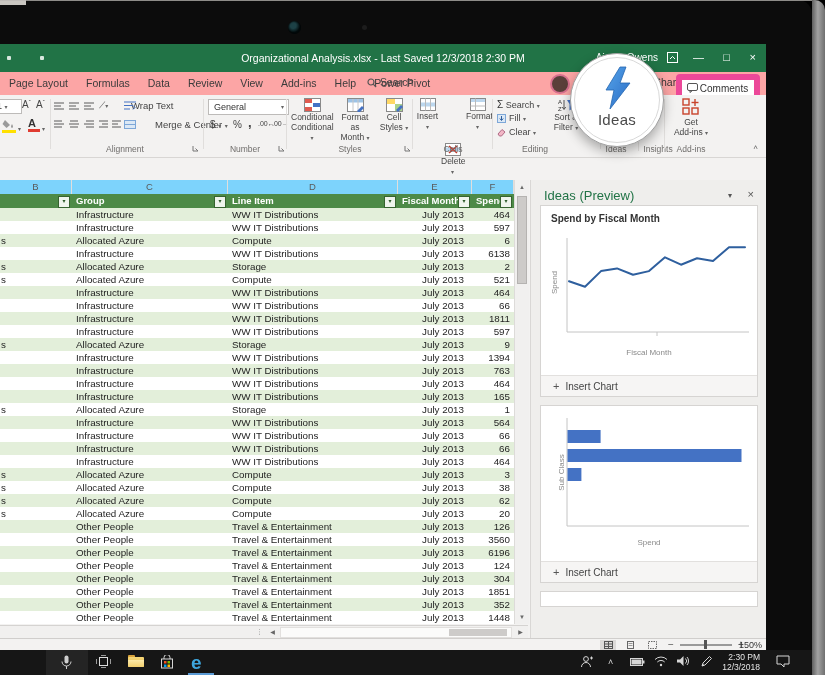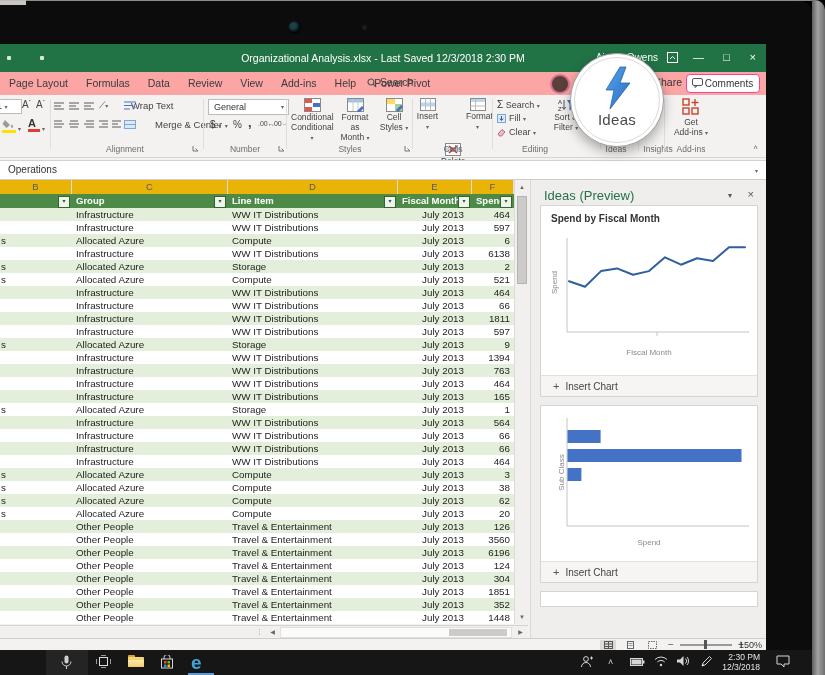--- a/index.html
+++ b/index.html
@@ -19,34 +19,34 @@
   #titlebar{left:0;top:0;width:766px;height:28px;background:#217346;color:#fff;}
   .qdot{width:4px;height:4px;background:#d8e7de;border-radius:1px;top:12px;}
   #tb-title{width:100%;text-align:center;top:8px;font-size:10.5px;color:#fff;}
   #tb-user{right:108px;top:8px;font-size:10px;}
   .winctl{top:7px;font-size:11px;color:#fff;line-height:13px;}
   
   #tabrow{left:0;top:28px;width:766px;height:23px;background:#fca5a5;border-bottom:1px solid #e1dfdd;}
   .rtab{display:inline-block;padding:5px 9px 0 9px;font-size:10.5px;color:#3b3b3b;height:18px;}
   #search-box{left:380px;top:4px;font-size:10.5px;color:#444;}
   #share-box{right:84px;top:4px;font-size:10.5px;color:#333;}
-  #comments-box{right:6px;top:2px;width:72px;height:17px;background:#fff;border:1px solid #ec4899;border-radius:4px;font-size:10px;color:#333;text-align:center;line-height:17px;}
+  #comments-box{right:6px;top:2px;width:72px;height:17px;background:#fff;border:6px solid #ec4899;border-radius:4px;font-size:10px;color:#333;text-align:center;line-height:17px;}
   .avatar{width:16px;height:16px;border-radius:50%;border:2px solid #d8718f;background:#5a3f3a;top:2px;}
   
   #ribbon{left:0;top:51px;width:766px;height:62px;background:#f3f2f1;border-bottom:1px solid #d8d6d4;font-size:9.5px;color:#444;}
   .vsep{position:absolute;top:4px;width:1px;height:50px;background:#e0dedc;}
   .glabel{position:absolute;top:49px;font-size:8.5px;color:#6f6d6b;text-align:center;}
   .rbtn-lines{font-size:8.5px;color:#444;text-align:center;line-height:10px;}
   .box-ctl{background:#fff;border:1px solid #bdbbb9;font-size:9px;color:#333;}
   .caret{font-size:6px;color:#666;}
   .mini{font-size:9px;color:#444;}
   
   #formulabar{left:0;top:116px;width:766px;height:18px;background:#fff;border-top:1px solid #d4d2d0;border-bottom:1px solid #cfcdcb;font-size:10px;color:#333;}
   
-  #colheads{left:0;top:136px;width:514px;height:14px;background:#eab308;border-bottom:1px solid #d0cecd;color:#5a5a5a;font-size:9.5px;}
+  #colheads{left:0;top:136px;width:514px;height:14px;background:#7dd3fc;border-bottom:1px solid #d0cecd;color:#5a5a5a;font-size:9.5px;}
   .colhead{display:inline-block;text-align:center;height:14px;line-height:14px;border-right:1px solid #e0dedc;box-sizing:border-box;}
   #thead{left:0;top:150px;width:514px;height:14px;background:#4d8a47;color:#fff;font-weight:bold;font-size:9.5px;display:flex;}
   .hcell{height:14px;line-height:14px;position:relative;box-sizing:border-box;padding-left:4px;}
   .filterbtn{position:absolute;right:2px;top:2px;width:10px;height:10px;background:#eef4ec;border:1px solid #35632f;color:#2e5c2a;font-size:6px;line-height:9px;text-align:center;}
   #rows{left:0;top:164px;width:514px;height:416px;overflow:hidden;background:#fff;}
   .row{display:flex;height:13px;line-height:13px;font-size:9.8px;color:#1e1e1e;background:#fff;}
   .row.band{background:#e3efda;}
   .cb{width:72px;box-sizing:border-box;padding-left:1px;}
   .cg{width:156px;box-sizing:border-box;padding-left:4px;}
   .cl{width:170px;box-sizing:border-box;padding-left:4px;}
@@ -350,24 +350,20 @@
             <line x1="9.5" y1="4.5" x2="16.5" y2="4.5"></line>
           </g>
         </svg>
       <div class="rbtn-lines"><span>Get</span><br><span>Add-ins</span> <span class="caret">▾</span></div>
     </div>
     <div class="glabel" style="left:668px;width:46px;">Add-ins</div>
 
     <div class="abs" style="right:8px;top:48px;font-size:8px;color:#666;">˄</div>
   </div>
 
-  <div class="abs" id="formulabar">
-    <span class="abs" style="left:8px;top:3px;">Operations</span>
-    <span class="abs caret" style="right:8px;top:6px;">▾</span>
-  </div>
 
   <div class="abs" id="colheads"><span class="colhead" style="width: 72px;">B</span><span class="colhead" style="width: 156px;">C</span><span class="colhead" style="width: 170px;">D</span><span class="colhead" style="width: 74px;">E</span><span class="colhead" style="width: 42px;">F</span></div>
 
   <div class="abs" id="thead">
     <div class="hcell" style="width:72px;"><span></span><span class="filterbtn">▾</span></div>
     <div class="hcell" style="width:156px;"><span>Group</span><span class="filterbtn">▾</span></div>
     <div class="hcell" style="width:170px;"><span>Line Item</span><span class="filterbtn">▾</span></div>
     <div class="hcell" style="width:74px;"><span>Fiscal Month</span><span class="filterbtn">▾</span></div>
     <div class="hcell" style="width:42px;"><span>Spend</span><span class="filterbtn">▾</span></div>
   </div>

